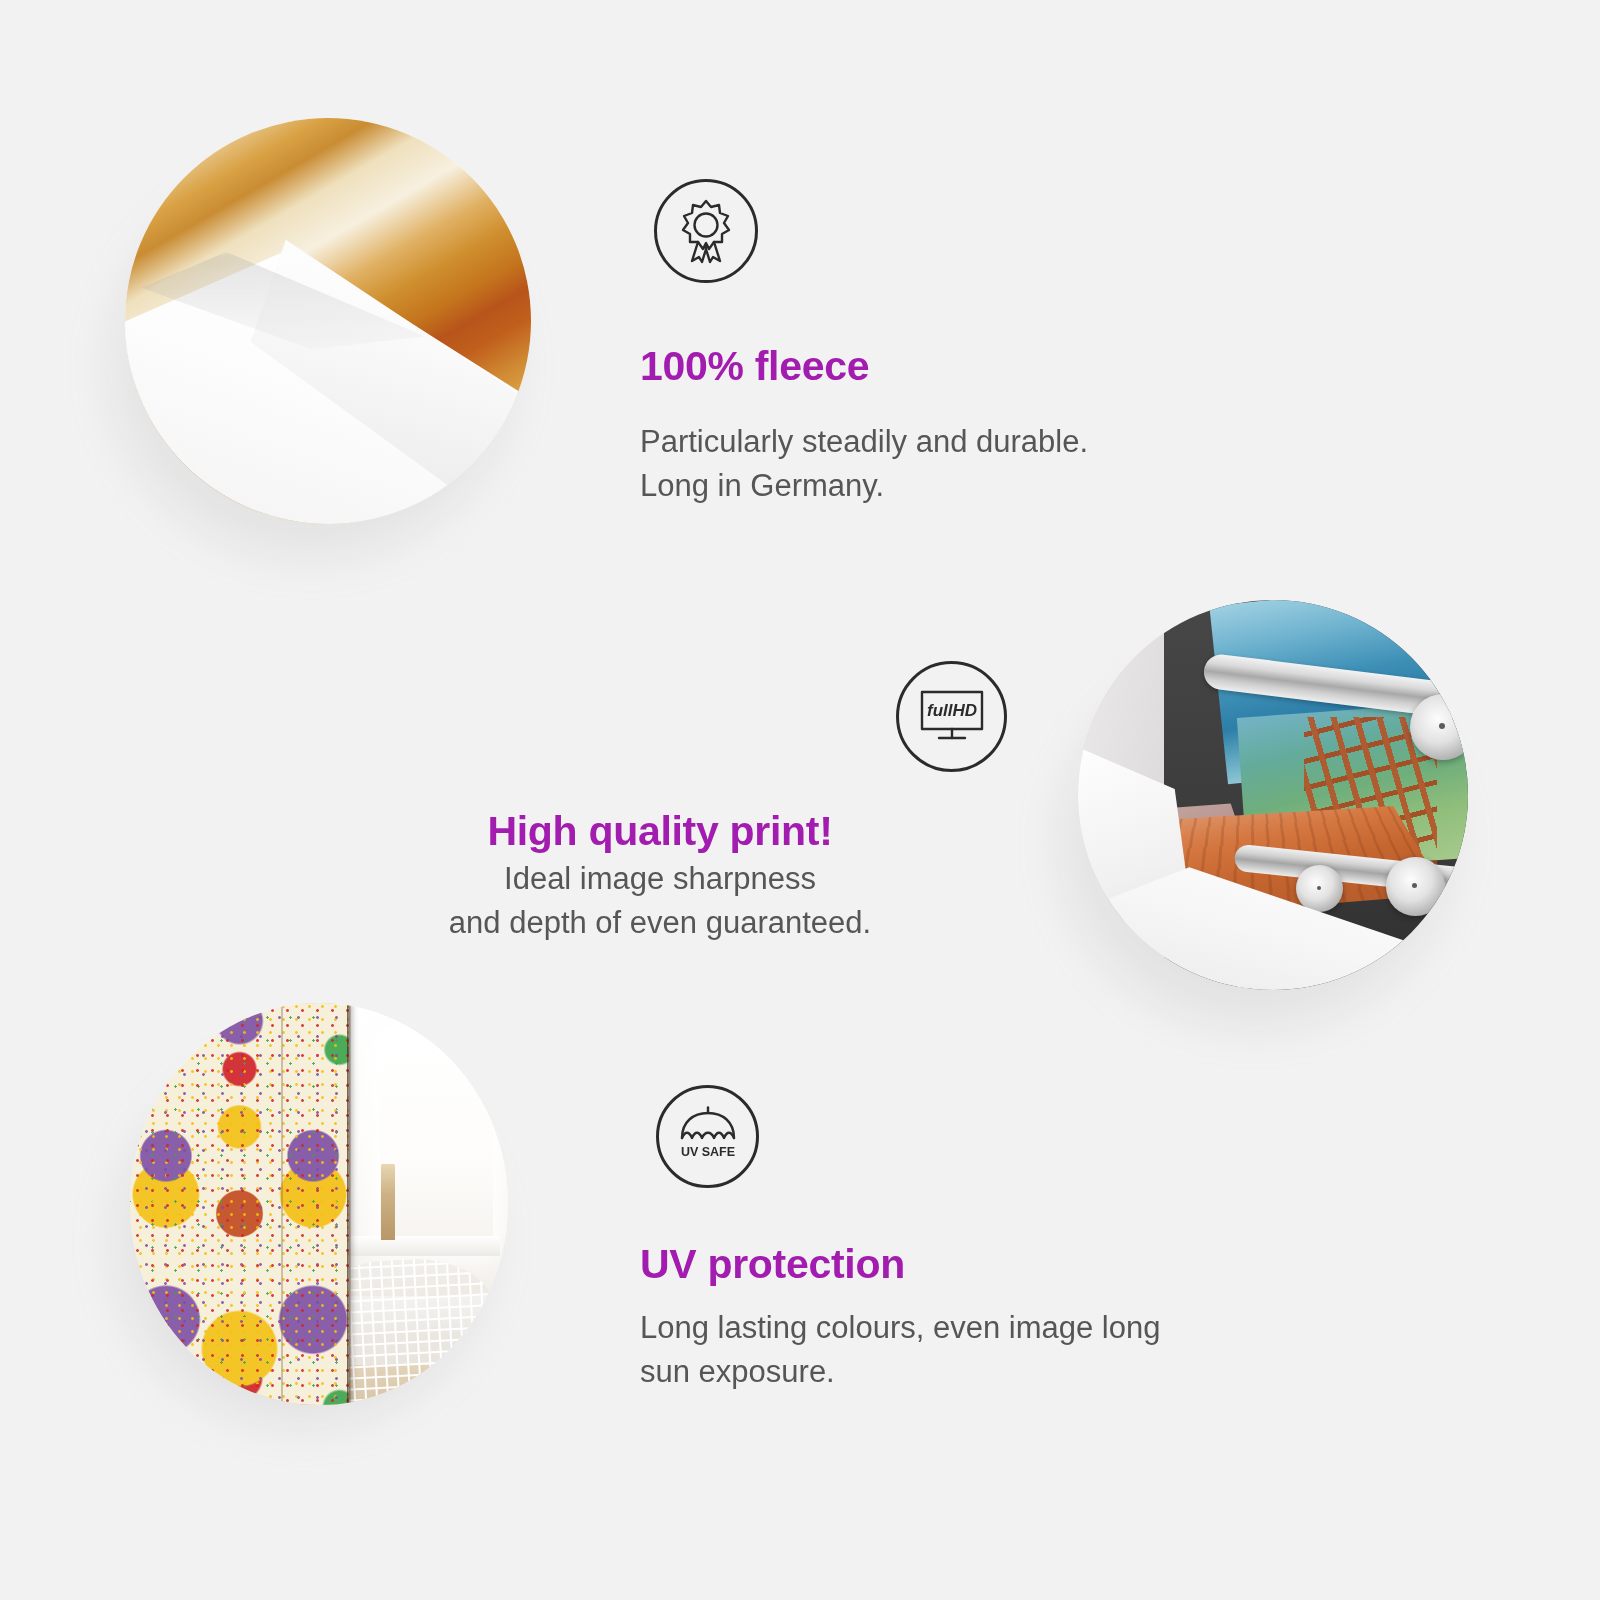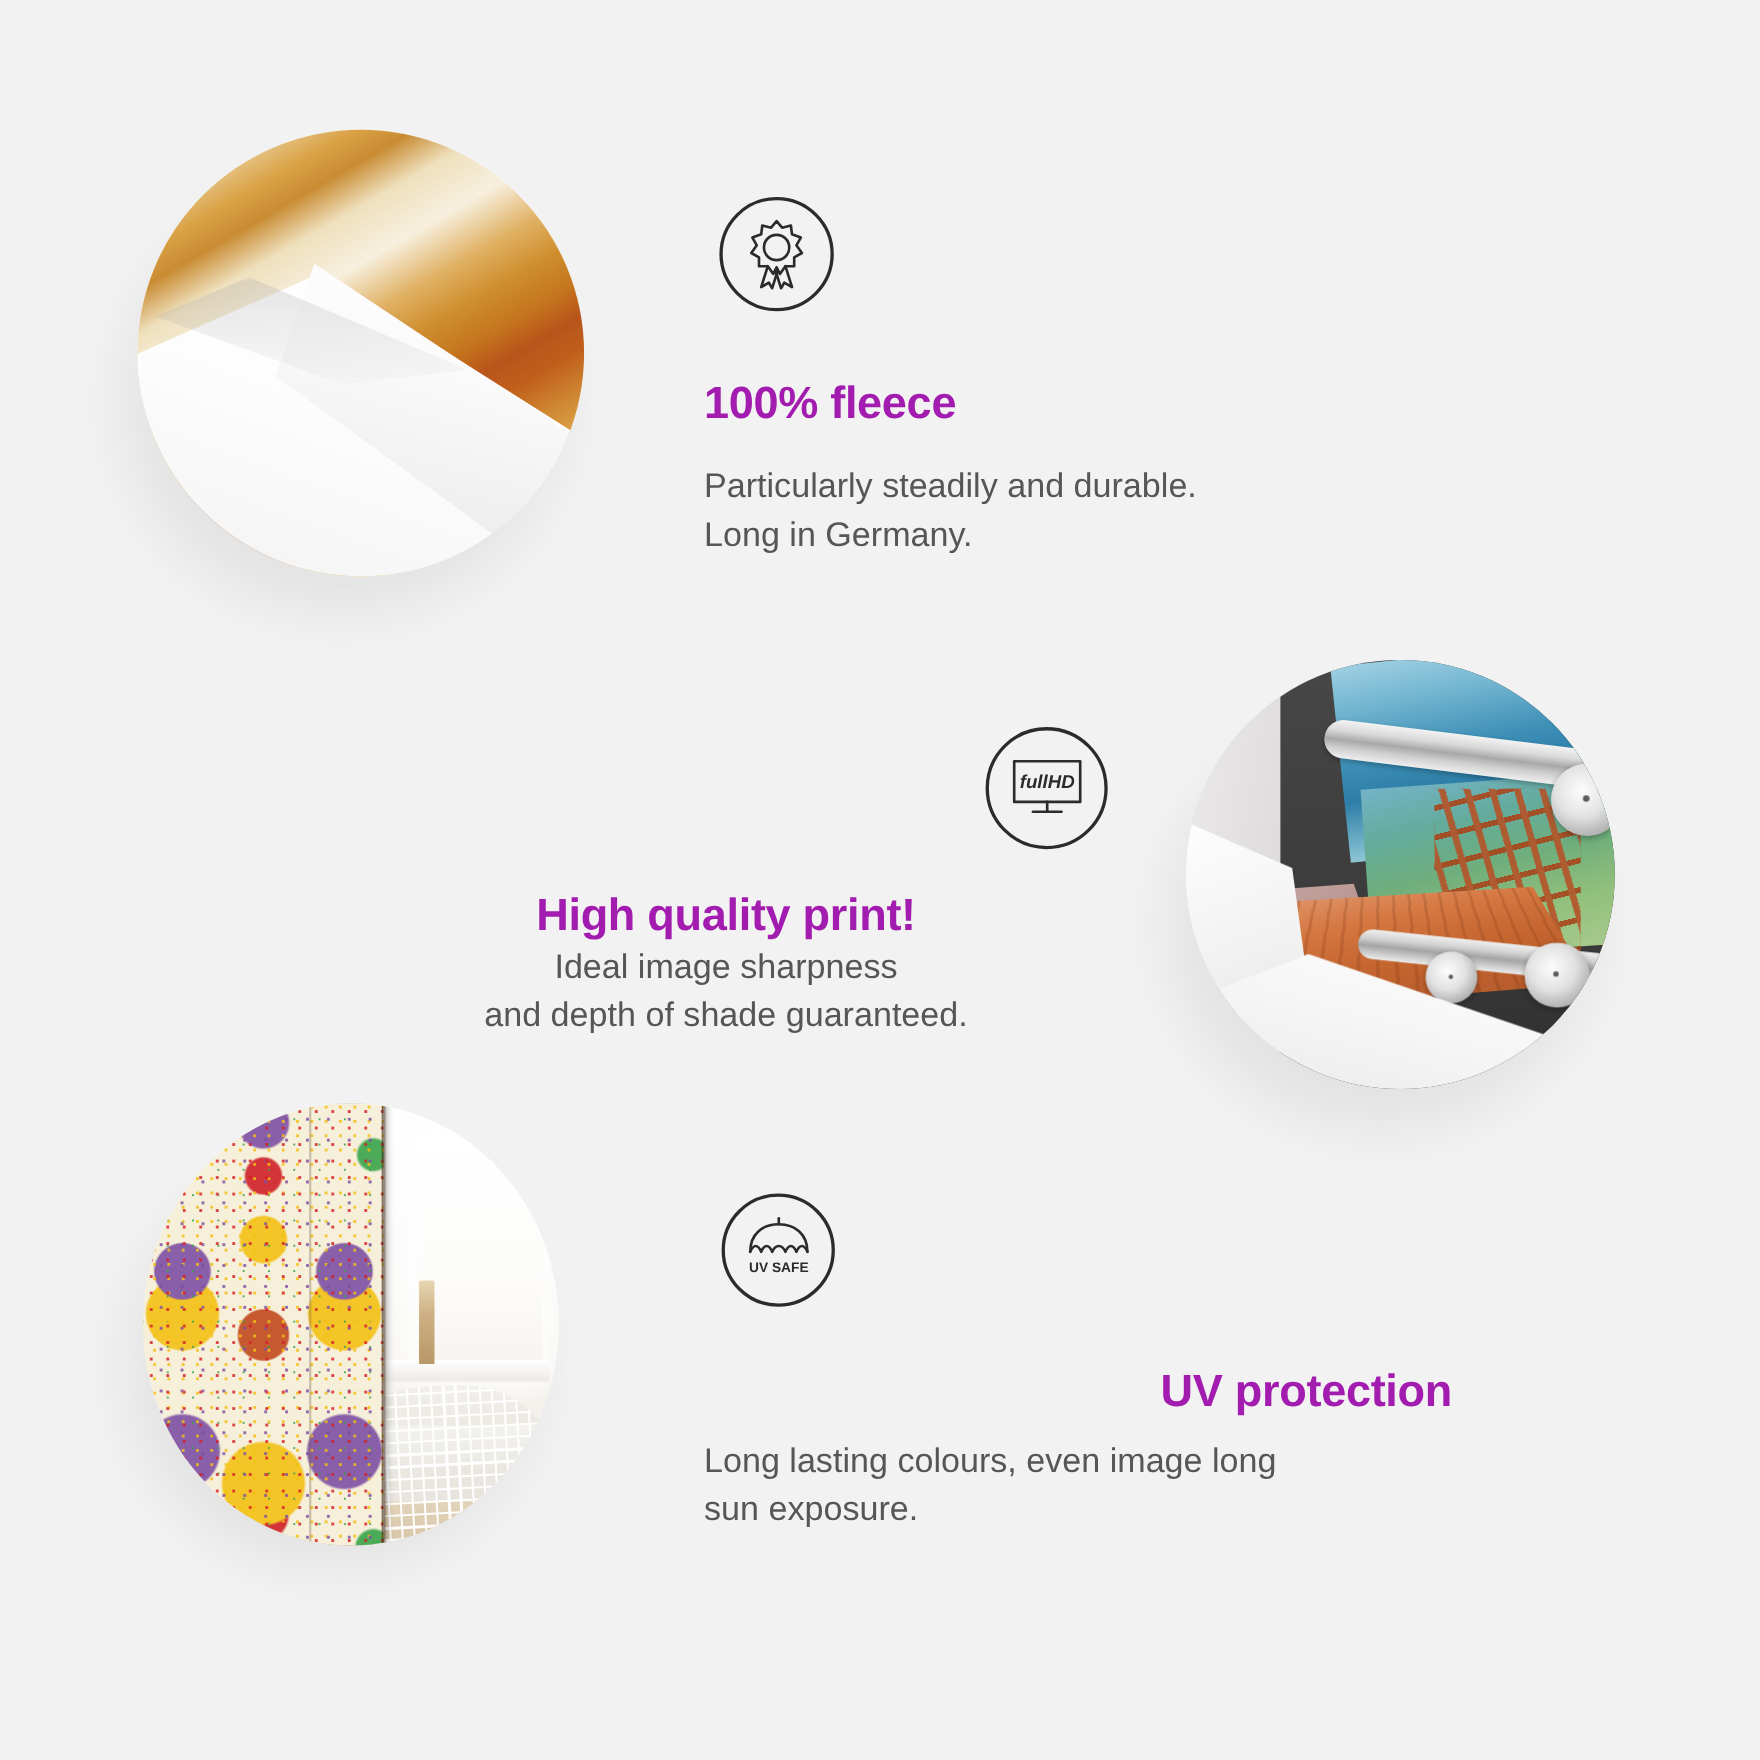--- a/index.html
+++ b/index.html
@@ -325,21 +325,21 @@
 
   #text1 { left: 640px; top: 340px; width: 620px; text-align: left; }
   #text1 .feature-title { font-size: 41px; line-height: 52px; }
   #text1 .feature-desc  { font-size: 31px; line-height: 44px; margin-top: 28px; }
 
   #text2 { left: 370px; top: 805px; width: 580px; text-align: center; }
   #text2 .feature-title { font-size: 41px; line-height: 52px; }
   #text2 .feature-desc  { font-size: 31px; line-height: 44px; }
 
   #text3 { left: 640px; top: 1238px; width: 680px; text-align: left; }
-  #text3 .feature-title { font-size: 41px; line-height: 52px; text-align: right; }
+  #text3 .feature-title { font-size: 41px; line-height: 52px; }
   #text3 .feature-desc  { font-size: 31px; line-height: 44px; margin-top: 16px; }
 </style>
 </head>
 <body>
 
 <div class="page">
 
   <div class="disc-shadow" id="disc1-shadow"></div>
   <div class="photo-disc" id="disc1">
     <div class="fleece-print"></div>
@@ -393,21 +393,21 @@
       <line x1="36" y1="43" x2="36" y2="52"></line>
       <line x1="23" y1="52" x2="49" y2="52"></line>
       <text x="36" y="30" fill="#2b2b2b" stroke="none" font-family="Liberation Sans, sans-serif" font-size="17" font-style="italic" font-weight="bold" text-anchor="middle">fullHD</text>
     </svg>
   </div>
 
   <div class="feature-text" id="text2">
     <div class="feature-title">High quality print!</div>
     <div class="feature-desc">
       <span class="line">Ideal image sharpness</span>
-      <span class="line">and depth of shade guaranteed.</span>
+      <span class="line">and depth of even guaranteed.</span>
     </div>
   </div>
 
   <div class="disc-shadow" id="disc3-shadow"></div>
   <div class="photo-disc" id="disc3">
     <div class="room-scene">
       <div class="room-right"></div>
       <div class="room-window"></div>
       <div class="room-sill"></div>
       <div class="room-candle"></div>

